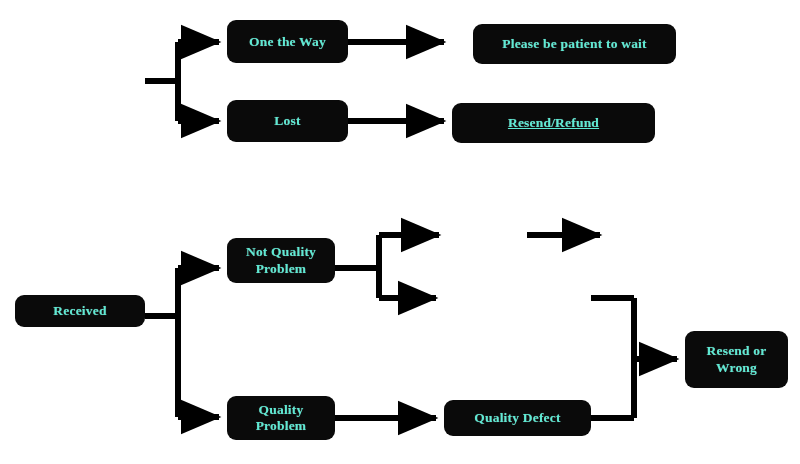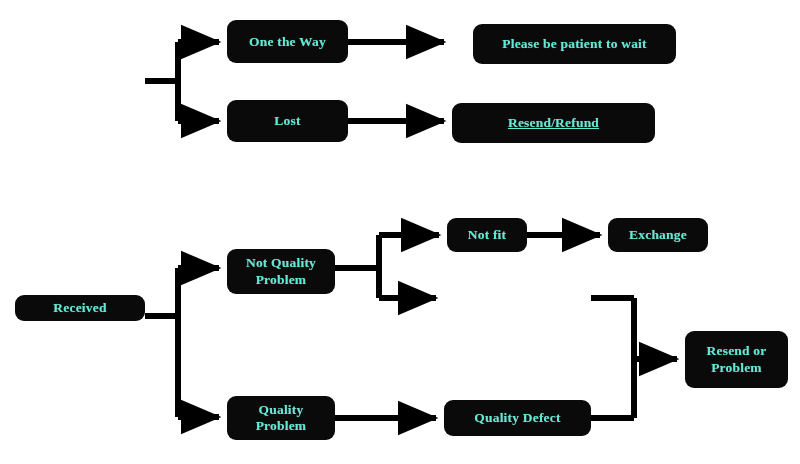--- a/index.html
+++ b/index.html
@@ -95,45 +95,39 @@
   </div>
 
   <div class="node" style="left:227px; top:100px; width:121px; height:42px;">
     <span>Lost</span>
   </div>
 
   <div class="node" style="left:452px; top:103px; width:203px; height:40px;text-decoration:underline;">
     <span>Resend/Refund</span>
   </div>
 
-  <div class="node" style="left:15px; top:295px; width:130px; height:26px;">
+  <div class="node" style="left:15px; top:295px; width:130px; height:32px;">
     <span>Received</span>
   </div>
 
-  <div class="node two-line" style="left:227px; top:249px; width:108px; height:45px;">
+  <div class="node two-line" style="left:227px; top:238px; width:108px; height:45px;">
     <span style="white-space:pre-line;">Not Quality
 Problem</span>
   </div>
 
   <div class="node two-line" style="left:227px; top:396px; width:108px; height:44px;">
     <span style="white-space:pre-line;">Quality
 Problem</span>
   </div>
 
-  <div class="node" style="left:447px; top:218px; width:80px; height:34px;">
-    <span>Not fit</span>
-  </div>
 
-  <div class="node" style="left:608px; top:218px; width:100px; height:34px;">
-    <span>Exchange</span>
-  </div>
 
 
   <div class="node" style="left:444px; top:400px; width:147px; height:36px;align-items:center;">
     <span>Quality Defect</span>
   </div>
 
   <div class="node two-line" style="left:685px; top:331px; width:103px; height:57px;">
     <span style="white-space:pre-line;">Resend or
-Problem</span>
+Wrong</span>
   </div>
 
 </div>
 
 </body></html>

